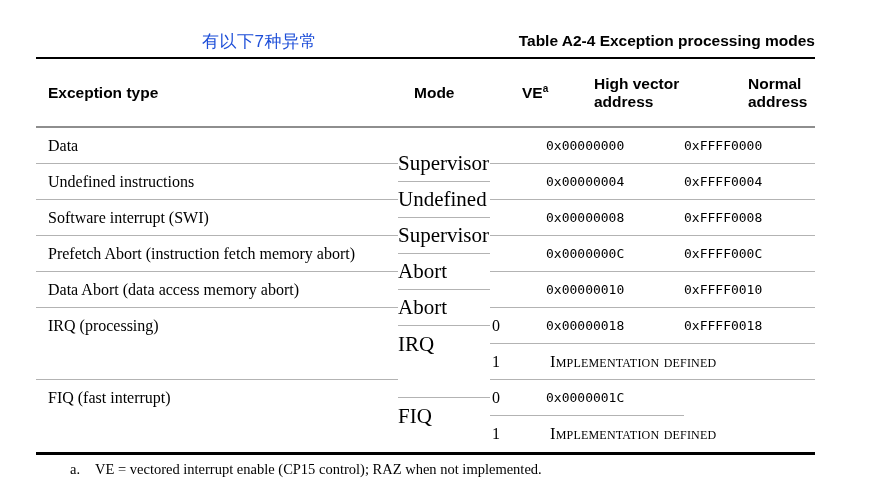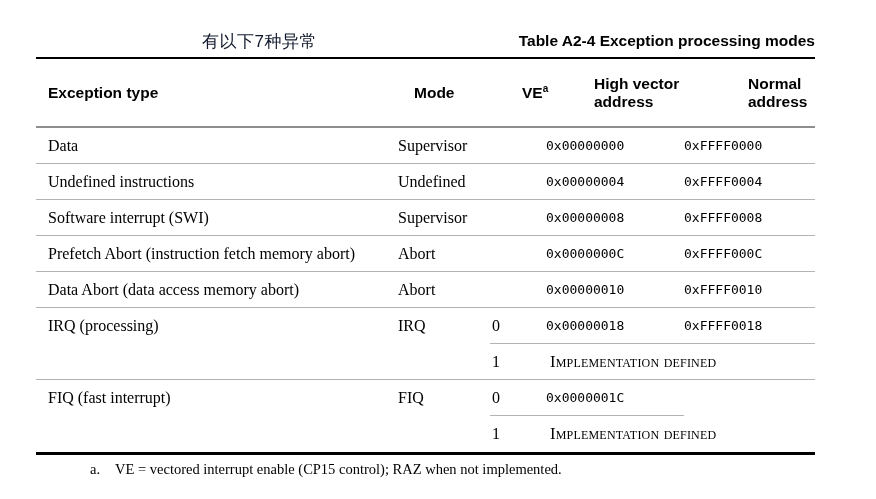--- a/index.html
+++ b/index.html
@@ -11,21 +11,21 @@
     overflow: hidden;
     font-family: "Liberation Serif", serif;
     color: #000000;
   }
   .annotation {
     position: absolute;
     left: 202px;
     top: 30px;
     font-family: "Liberation Sans", "DejaVu Sans", sans-serif;
     font-size: 17px;
-    color: #0f172a;
+    color: #1d4ed8;
     letter-spacing: 0.5px;
     white-space: nowrap;
   }
   .table-title {
     position: absolute;
     top: 32px;
     right: 61px;
     font-family: "Liberation Sans", sans-serif;
     font-weight: bold;
     font-size: 15.5px;
@@ -62,41 +62,40 @@
   .row { height: 36px; }
   .row > div {
     display: flex;
     align-items: center;
     box-sizing: border-box;
     height: 36px;
   }
   .row.sep-full > div { border-bottom: 1px solid #b3b3b3; }
   .row.sep-partial > div.bordered { border-bottom: 1px solid #b3b3b3; }
   .c1 { padding-left: 12px; font-size: 16px; }
-  .c2 { font-size: 16px; }
+  .c2 { font-size: 21px; margin-top: 18px; }
   .c3 { padding-left: 2px; font-size: 16px; }
   .c4, .c5 {
     font-family: "DejaVu Sans Mono", monospace;
     font-size: 13px;
   }
   .c45 {
     grid-column: 4 / 6;
     padding-left: 4px;
     font-variant: small-caps;
     font-size: 16.5px;
     letter-spacing: 0.2px;
     text-align: right;
   }
   .footnote {
     position: absolute;
     left: 70px;
     top: 461px;
     font-size: 14.5px;
     white-space: nowrap;
-    margin-left: 20px;
   }
   .footnote .marker { display: inline-block; width: 25px; }
 </style>
 </head>
 <body>
 
 <div class="screen">
 
   <div class="annotation">有以下7种异常</div>
 

